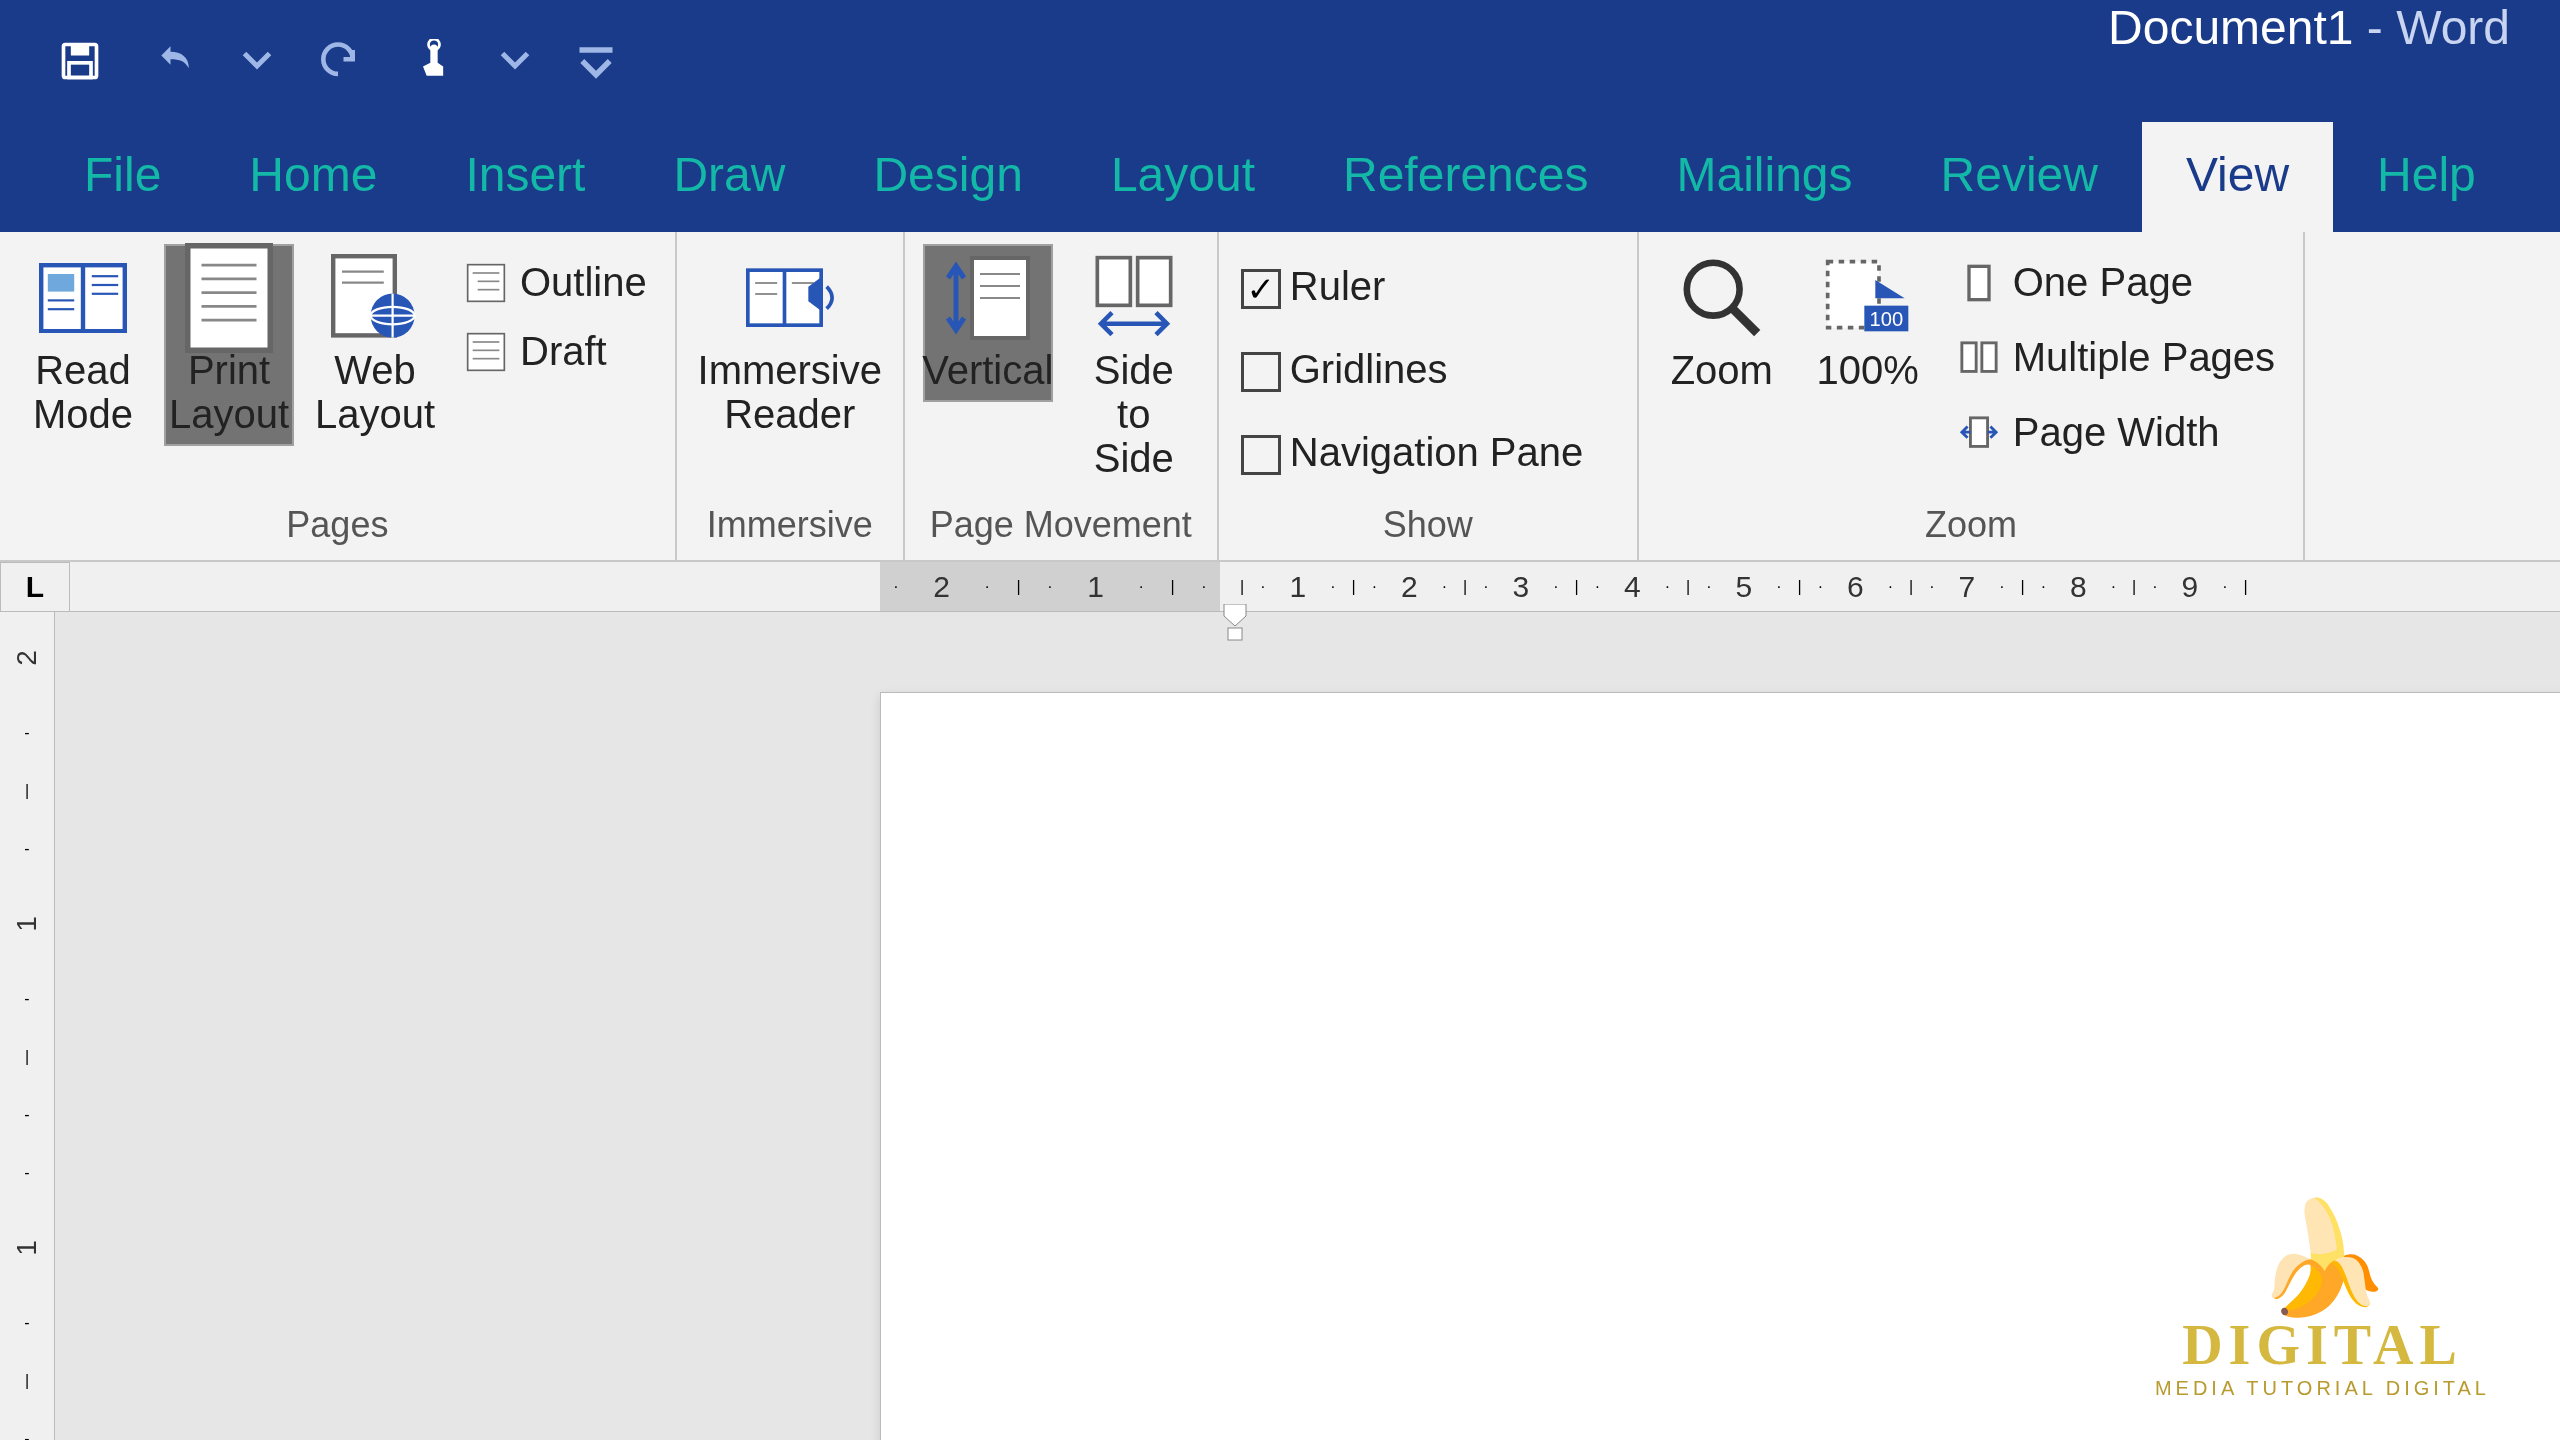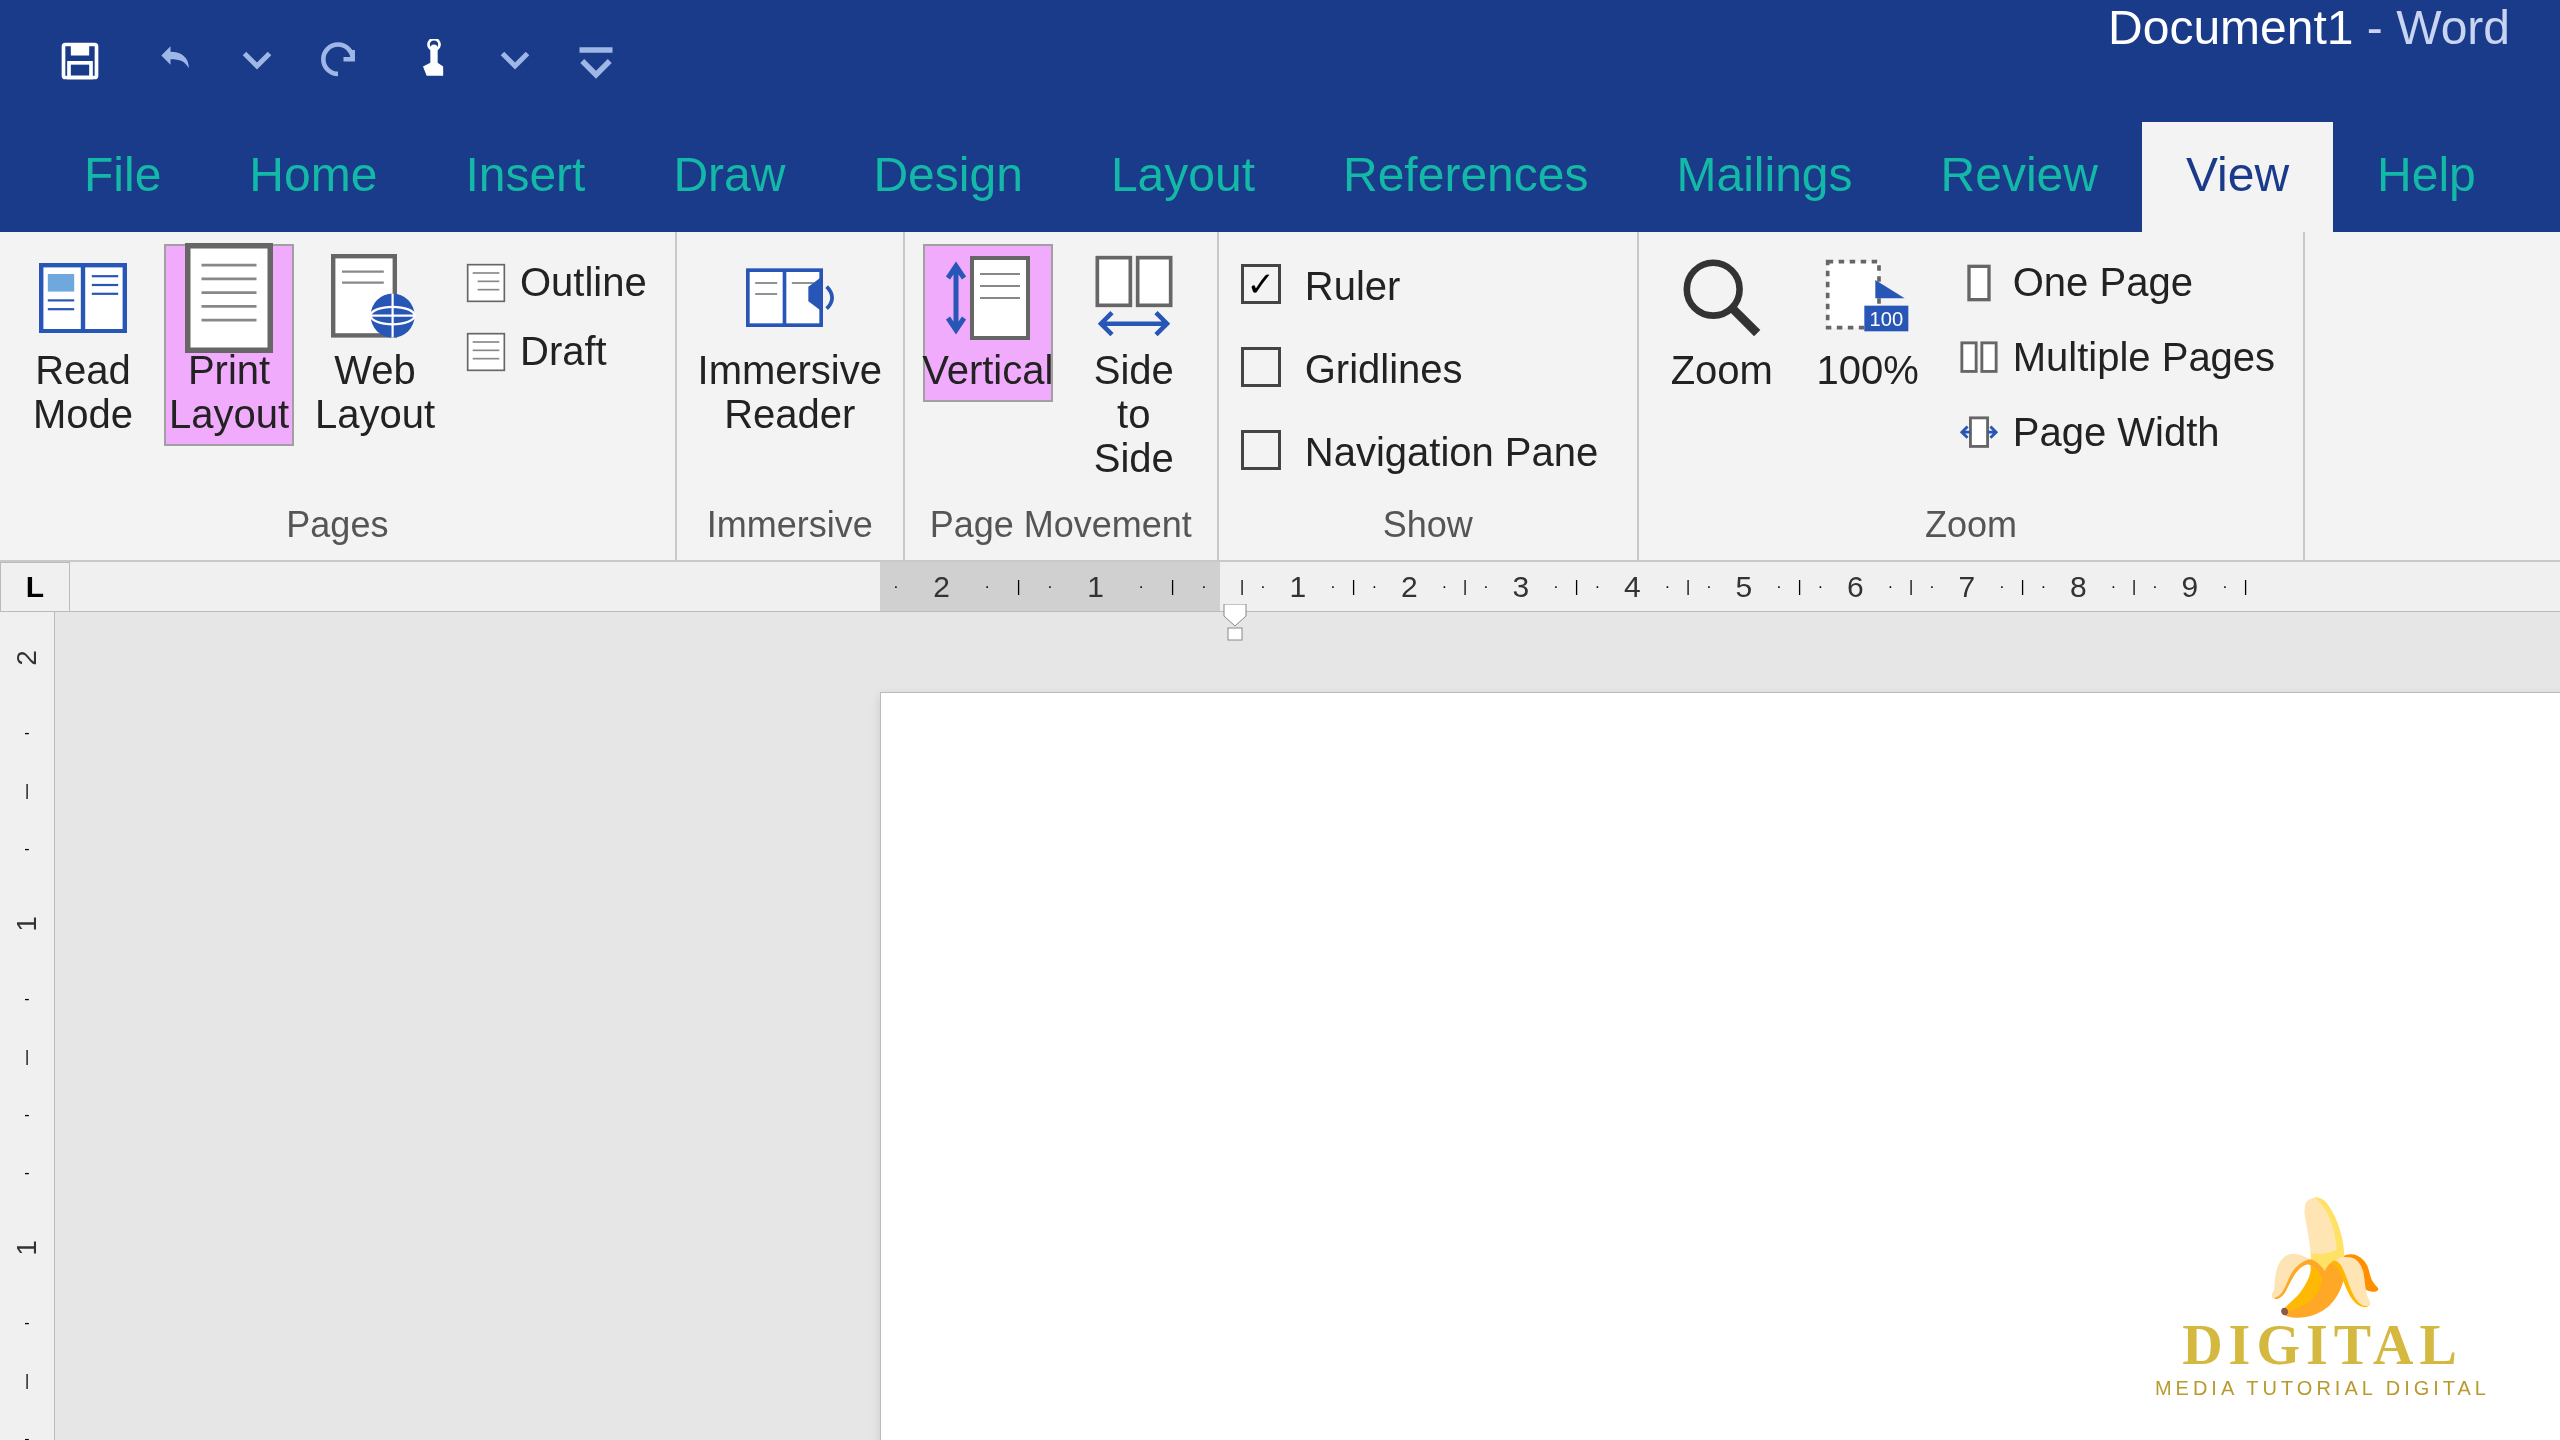--- a/index.html
+++ b/index.html
@@ -19,30 +19,30 @@
 .tab.active { background: #f3f3f3; color: #1a3a8a; }
 .tell-me { margin-left: 30px; padding: 26px 20px; }
 
 
 .ribbon { height: 330px; background: #f3f3f3; border-bottom: 2px solid #c8c8c8; display: flex; }
 .group { border-right: 2px solid #c8c8c8; display: flex; flex-direction: column; padding: 12px 18px 4px 18px; }
 .group-body { flex: 1; display: flex; align-items: flex-start; gap: 16px; }
 .group-label { text-align: center; font-size: 36px; color: #555; padding: 6px 0 10px 0; }
 
 .btn-big { display: flex; flex-direction: column; align-items: center; justify-content: flex-start; width: 130px; padding: 8px 6px; cursor: pointer; border: 2px solid transparent; }
-.btn-big.selected { background: #f0abfc; border: 2px solid #a0a0a0; }
+.btn-big.selected { background: #737373; border: 2px solid #a0a0a0; }
 .btn-big .icon-box { width: 88px; height: 88px; display: flex; align-items: center; justify-content: center; margin-bottom: 6px; }
 .btn-big .lbl { font-size: 40px; color: #222; text-align: center; line-height: 1.1; }
 
 .stack { display: flex; flex-direction: column; gap: 12px; padding-top: 10px; }
 .btn-small { display: flex; align-items: center; gap: 14px; padding: 6px 10px; cursor: pointer; }
 .btn-small .icon-sm { width: 40px; height: 40px; display:flex; align-items:center; justify-content:center; }
 .btn-small .lbl { font-size: 40px; color: #222; }
 
-.check-row { display: flex; align-items: flex-start; gap: 24px; padding: 6px 4px; cursor: pointer; }
+.check-row { display: flex; align-items: flex-end; gap: 9px; padding: 6px 4px; cursor: pointer; }
 .chk { width: 40px; height: 40px; border: 3px solid #444; display: flex; align-items: center; justify-content: center; }
 .chk.checked::after { content: "✓"; font-size: 34px; color: #000; line-height: 1; }
 .check-row .lbl { font-size: 40px; color: #222; }
 
 
 .workspace { position: relative; height: calc(100% - 122px - 110px - 330px); background: #e6e6e6; }
 .ruler-h { position: absolute; left: 70px; right: 0; top: 0; height: 50px; background: #f0f0f0; border-bottom: 1px solid #bbb; display:flex; align-items:center; overflow:hidden; }
 .ruler-corner { position:absolute; left:0; top:0; width:70px; height:50px; background:#f0f0f0; border:1px solid #bbb; display:flex; align-items:center; justify-content:center; font-size:30px; font-weight:bold; }
 .ruler-v { position: absolute; left: 0; top: 50px; bottom:0; width: 55px; background: #f0f0f0; border-right:1px solid #bbb; display:flex; flex-direction:column; align-items:center; overflow:hidden; }
 .ruler-h .num { font-size:30px; color:#333; padding:0 8px; }

